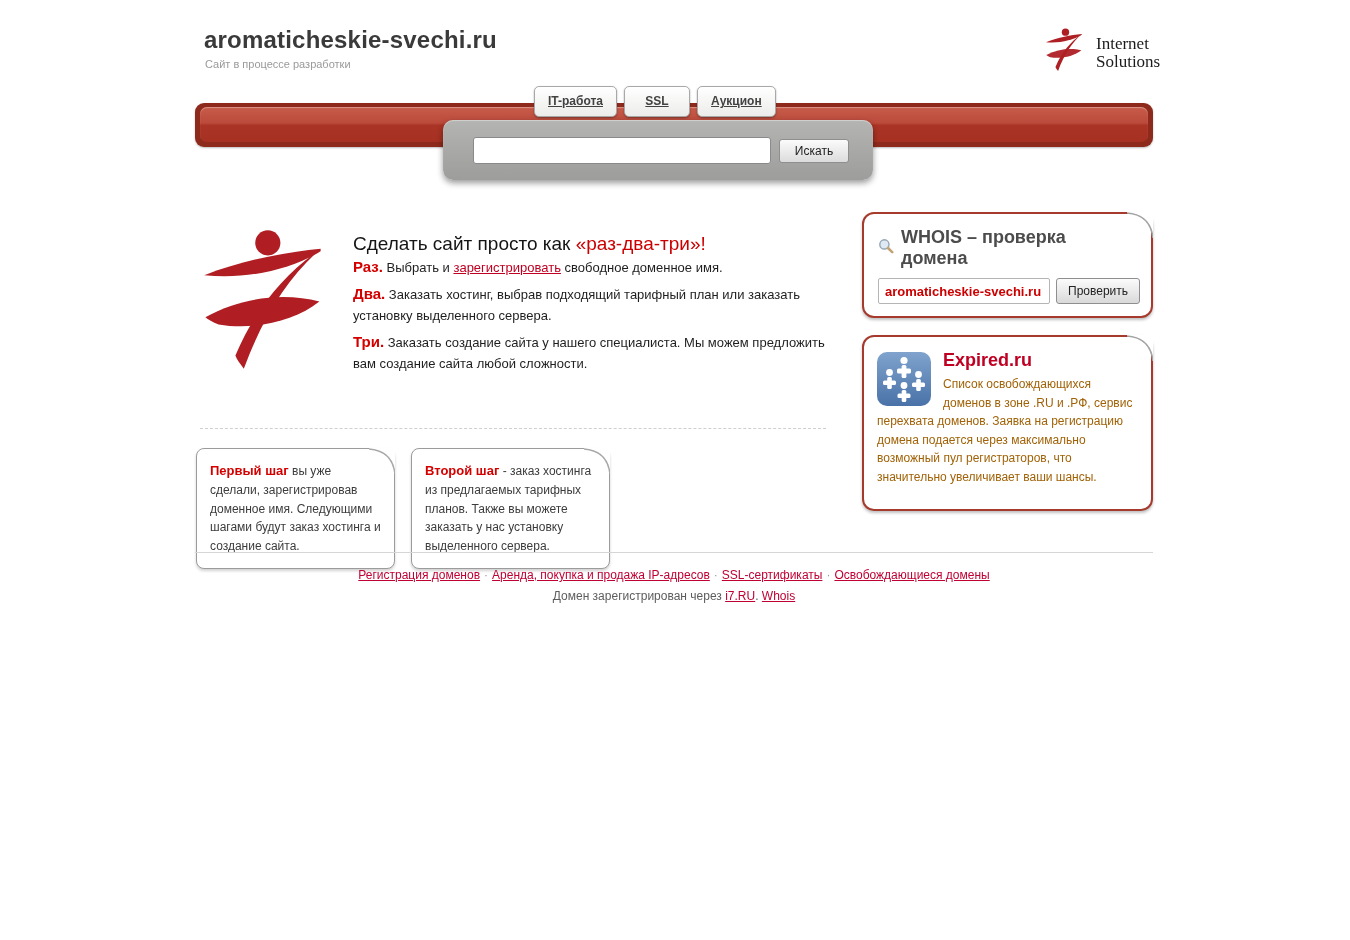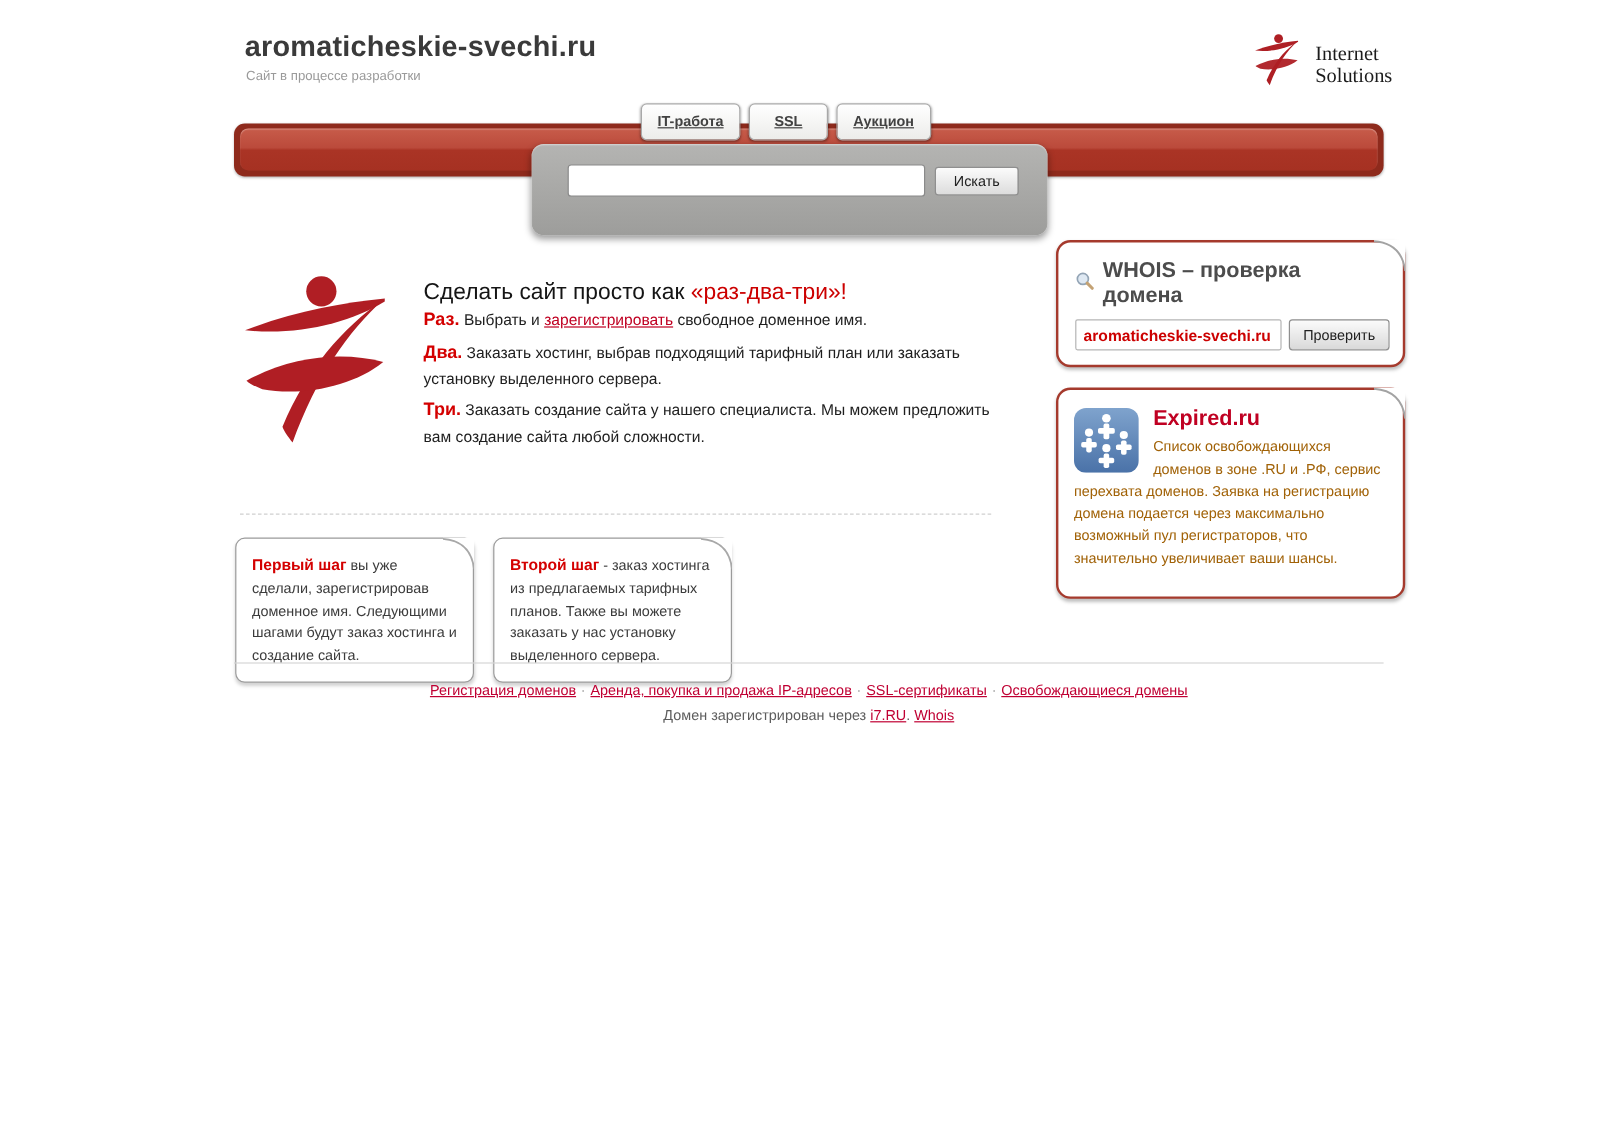--- a/index.html
+++ b/index.html
@@ -23,41 +23,41 @@
          text-decoration:underline; cursor:pointer; }
 
   
   .redbar { position:absolute; left:0; top:103px; width:958px; height:44px; border-radius:9px;
             background:#8e2a1c; box-shadow:0 1px 2px rgba(0,0,0,.25); z-index:2; }
   .redbar-inner { position:absolute; left:5px; right:5px; top:4px; bottom:5px; border-radius:7px;
             background:linear-gradient(#c75c4a 0%, #bb4a3b 46%, #aa3425 52%, #a63122 100%);
             box-shadow:inset 0 1px 1px rgba(255,255,255,.35); }
 
   
-  .search-panel { position:absolute; left:248px; top:120px; width:430px; height:76px; z-index:7;
+  .search-panel { position:absolute; left:248px; top:120px; width:430px; height:60px; z-index:7;
             border-radius:10px; background:linear-gradient(#b4b4b2,#9d9d9b);
             box-shadow:0 3px 6px rgba(0,0,0,.4), inset 0 1px 1px rgba(255,255,255,.4); }
   .search-input { position:absolute; left:30px; top:17px; width:298px; height:27px;
             border:1px solid #8a8a8a; border-radius:3px; background:#fff; padding:0 8px;
             font-size:13px; font-family:"Liberation Sans",sans-serif; }
   .search-btn { position:absolute; left:336px; top:19px; width:70px; height:24px;
             background:linear-gradient(#fbfbfb,#dcdcdc); border:1px solid #8f8f8f; border-radius:3px;
             font-size:12px; color:#222; font-family:"Liberation Sans",sans-serif; cursor:pointer; }
 
   
   .main-logo { position:absolute; left:8px; top:226px; width:120px; height:152px; }
   .intro { position:absolute; left:158px; top:233px; width:482px; }
   .intro h2 { font-size:19px; font-weight:normal; color:#151515; }
   .intro h2 .accent { color:#cc0000; }
   .intro p { font-size:13px; line-height:1.6; color:#1e1e1e; margin-bottom:3px; }
   .lead { color:#d40000; font-weight:bold; font-size:15px; }
   a.redlink { color:#c00022; text-decoration:underline; cursor:pointer; }
 
   
-  .right-col { position:absolute; left:667px; top:200px; width:291px;margin-left:18px; }
+  .right-col { position:absolute; left:667px; top:212px; width:291px; }
   .rbox { position:relative; border:2px solid #a53a2d; border-radius:12px; background:#fff;
           box-shadow:0 2px 3px rgba(0,0,0,.25); }
   .whois-box { padding:13px 14px 12px; }
   .whois-title-row { display:flex; align-items:center; gap:7px; }
   .whois-title { font-size:18px; font-weight:bold; color:#4c4c4c; }
   .whois-form { margin-top:9px; display:flex; gap:6px; }
   .whois-input { width:172px; height:26px; border:1px solid #b5b5b5; border-radius:2px; padding:0 6px;
           font-size:13px; font-weight:bold; color:#cc0000; font-family:"Liberation Sans",sans-serif; }
   .whois-btn { height:26px; padding:0 11px; background:linear-gradient(#fbfbfb,#d9d9d9);
           border:1px solid #8f8f8f; border-radius:3px; font-size:12px; color:#222; cursor:pointer;

